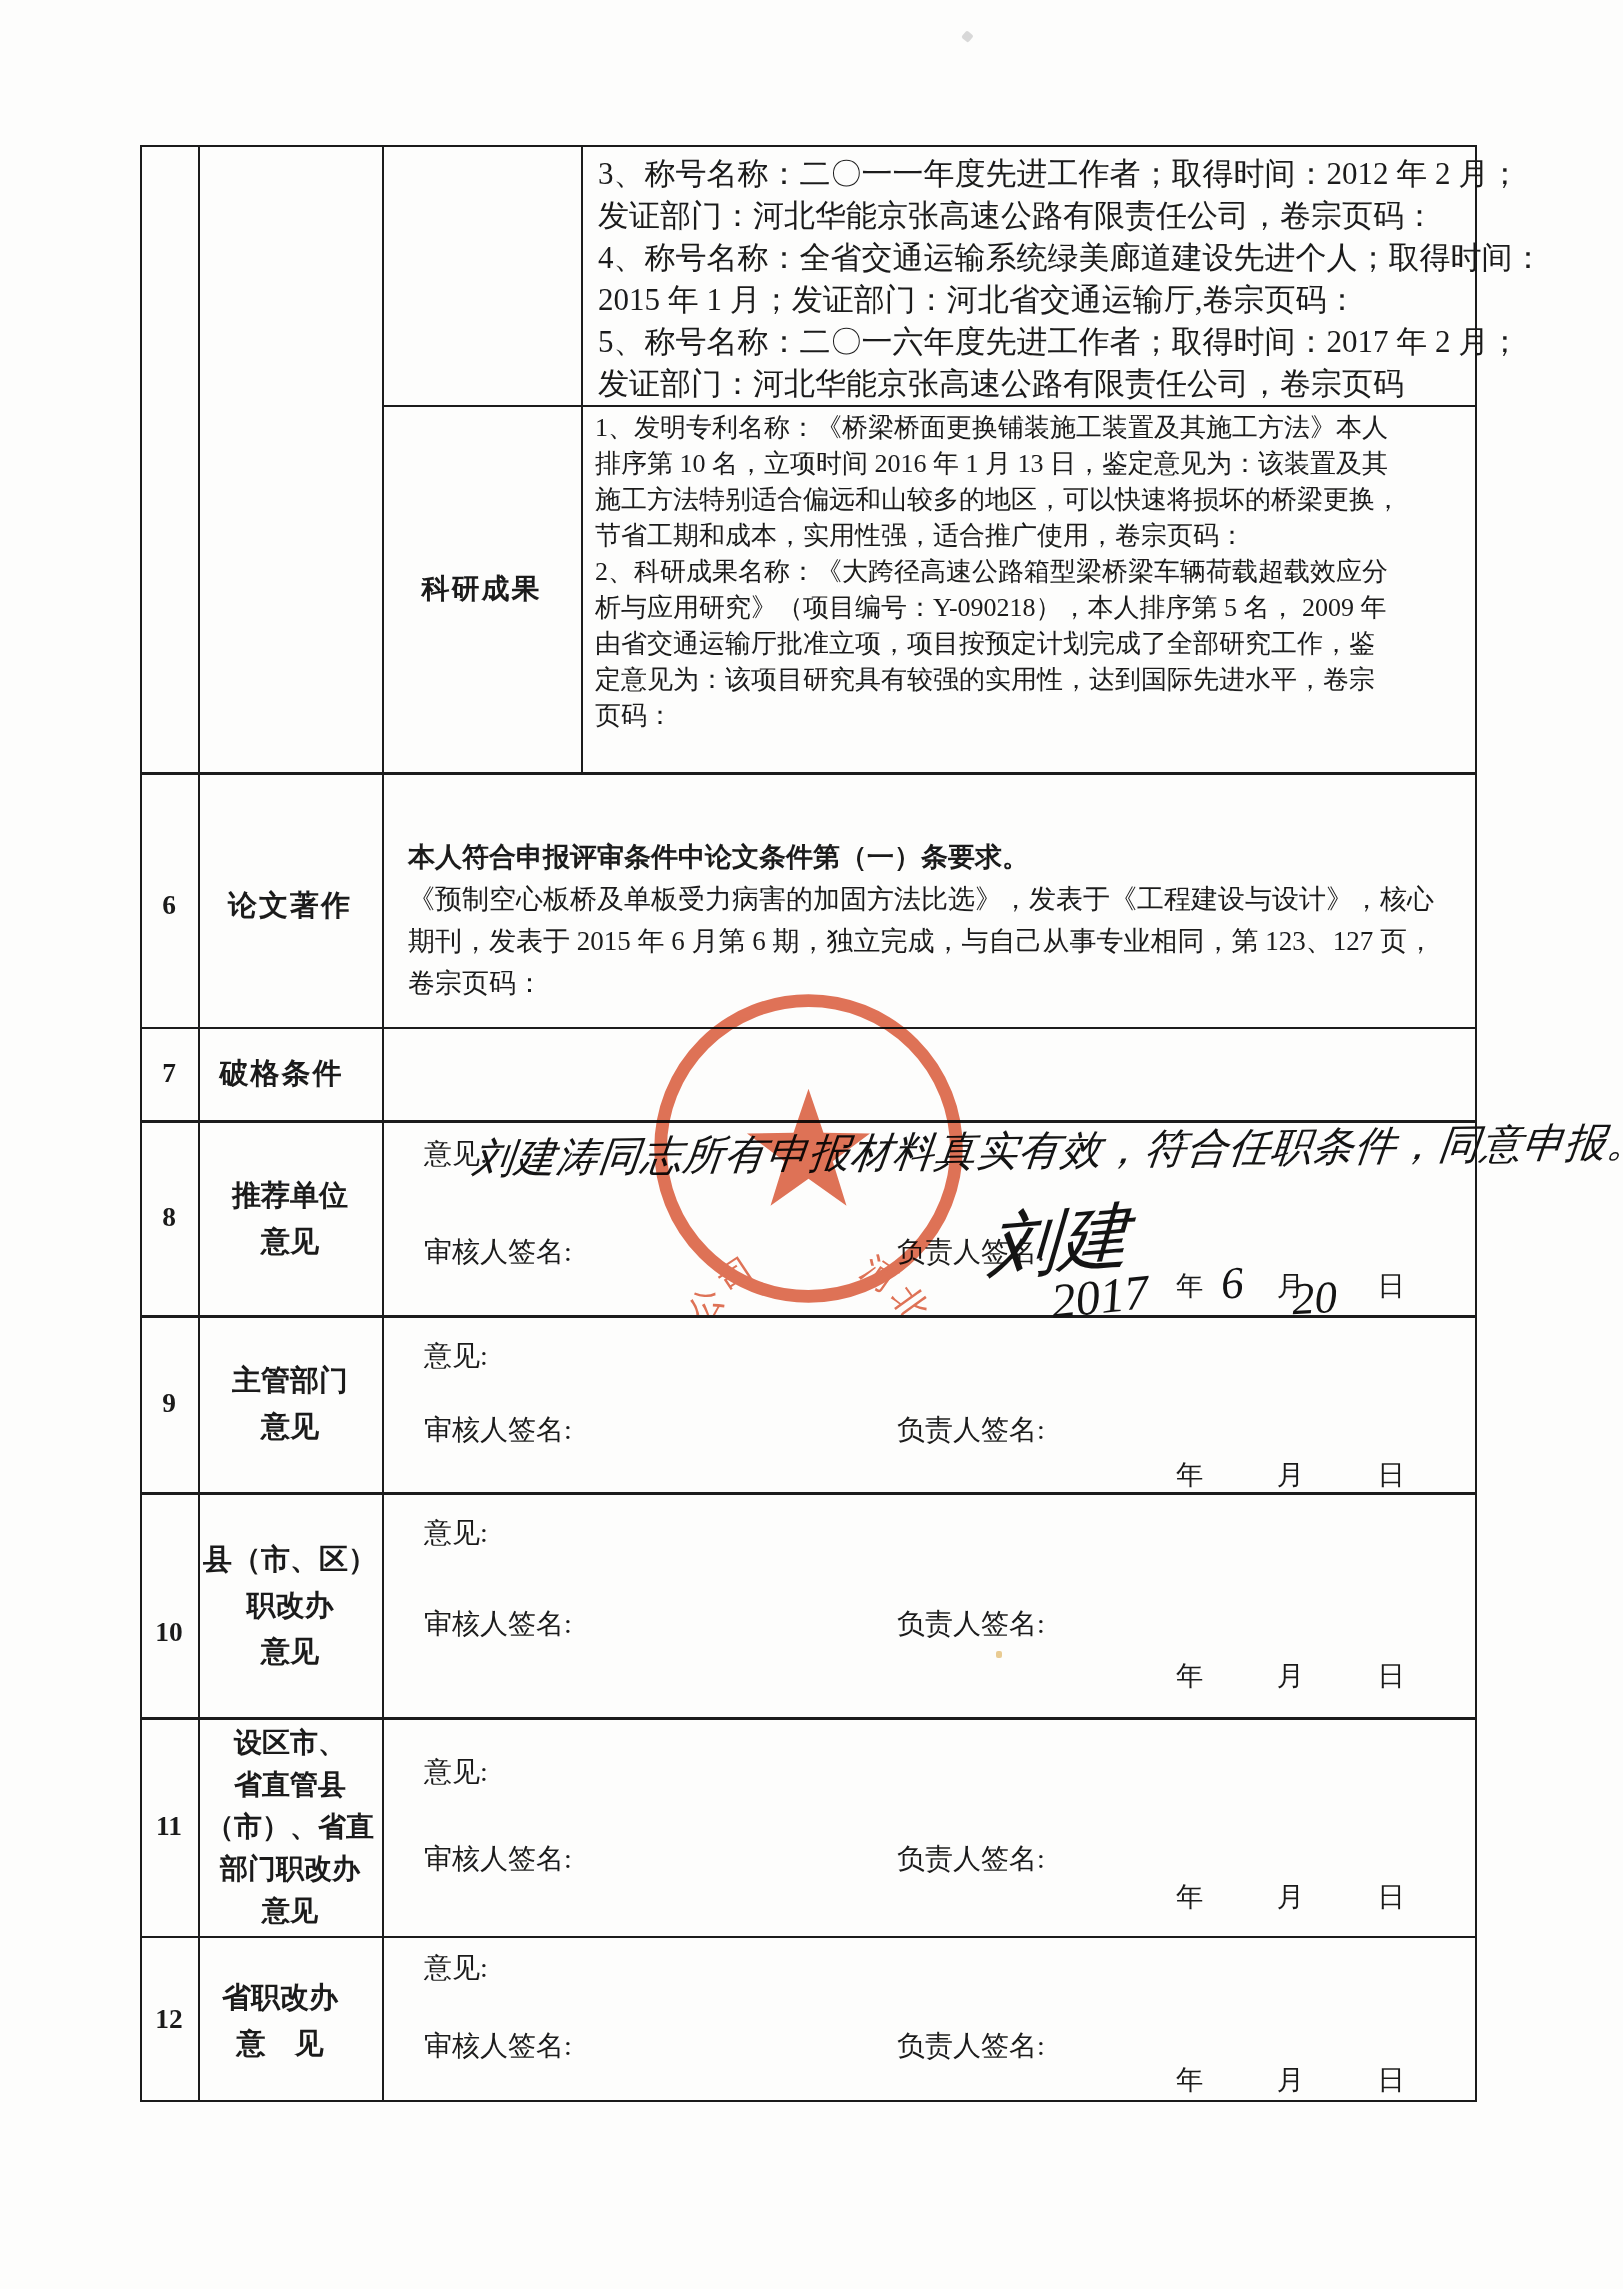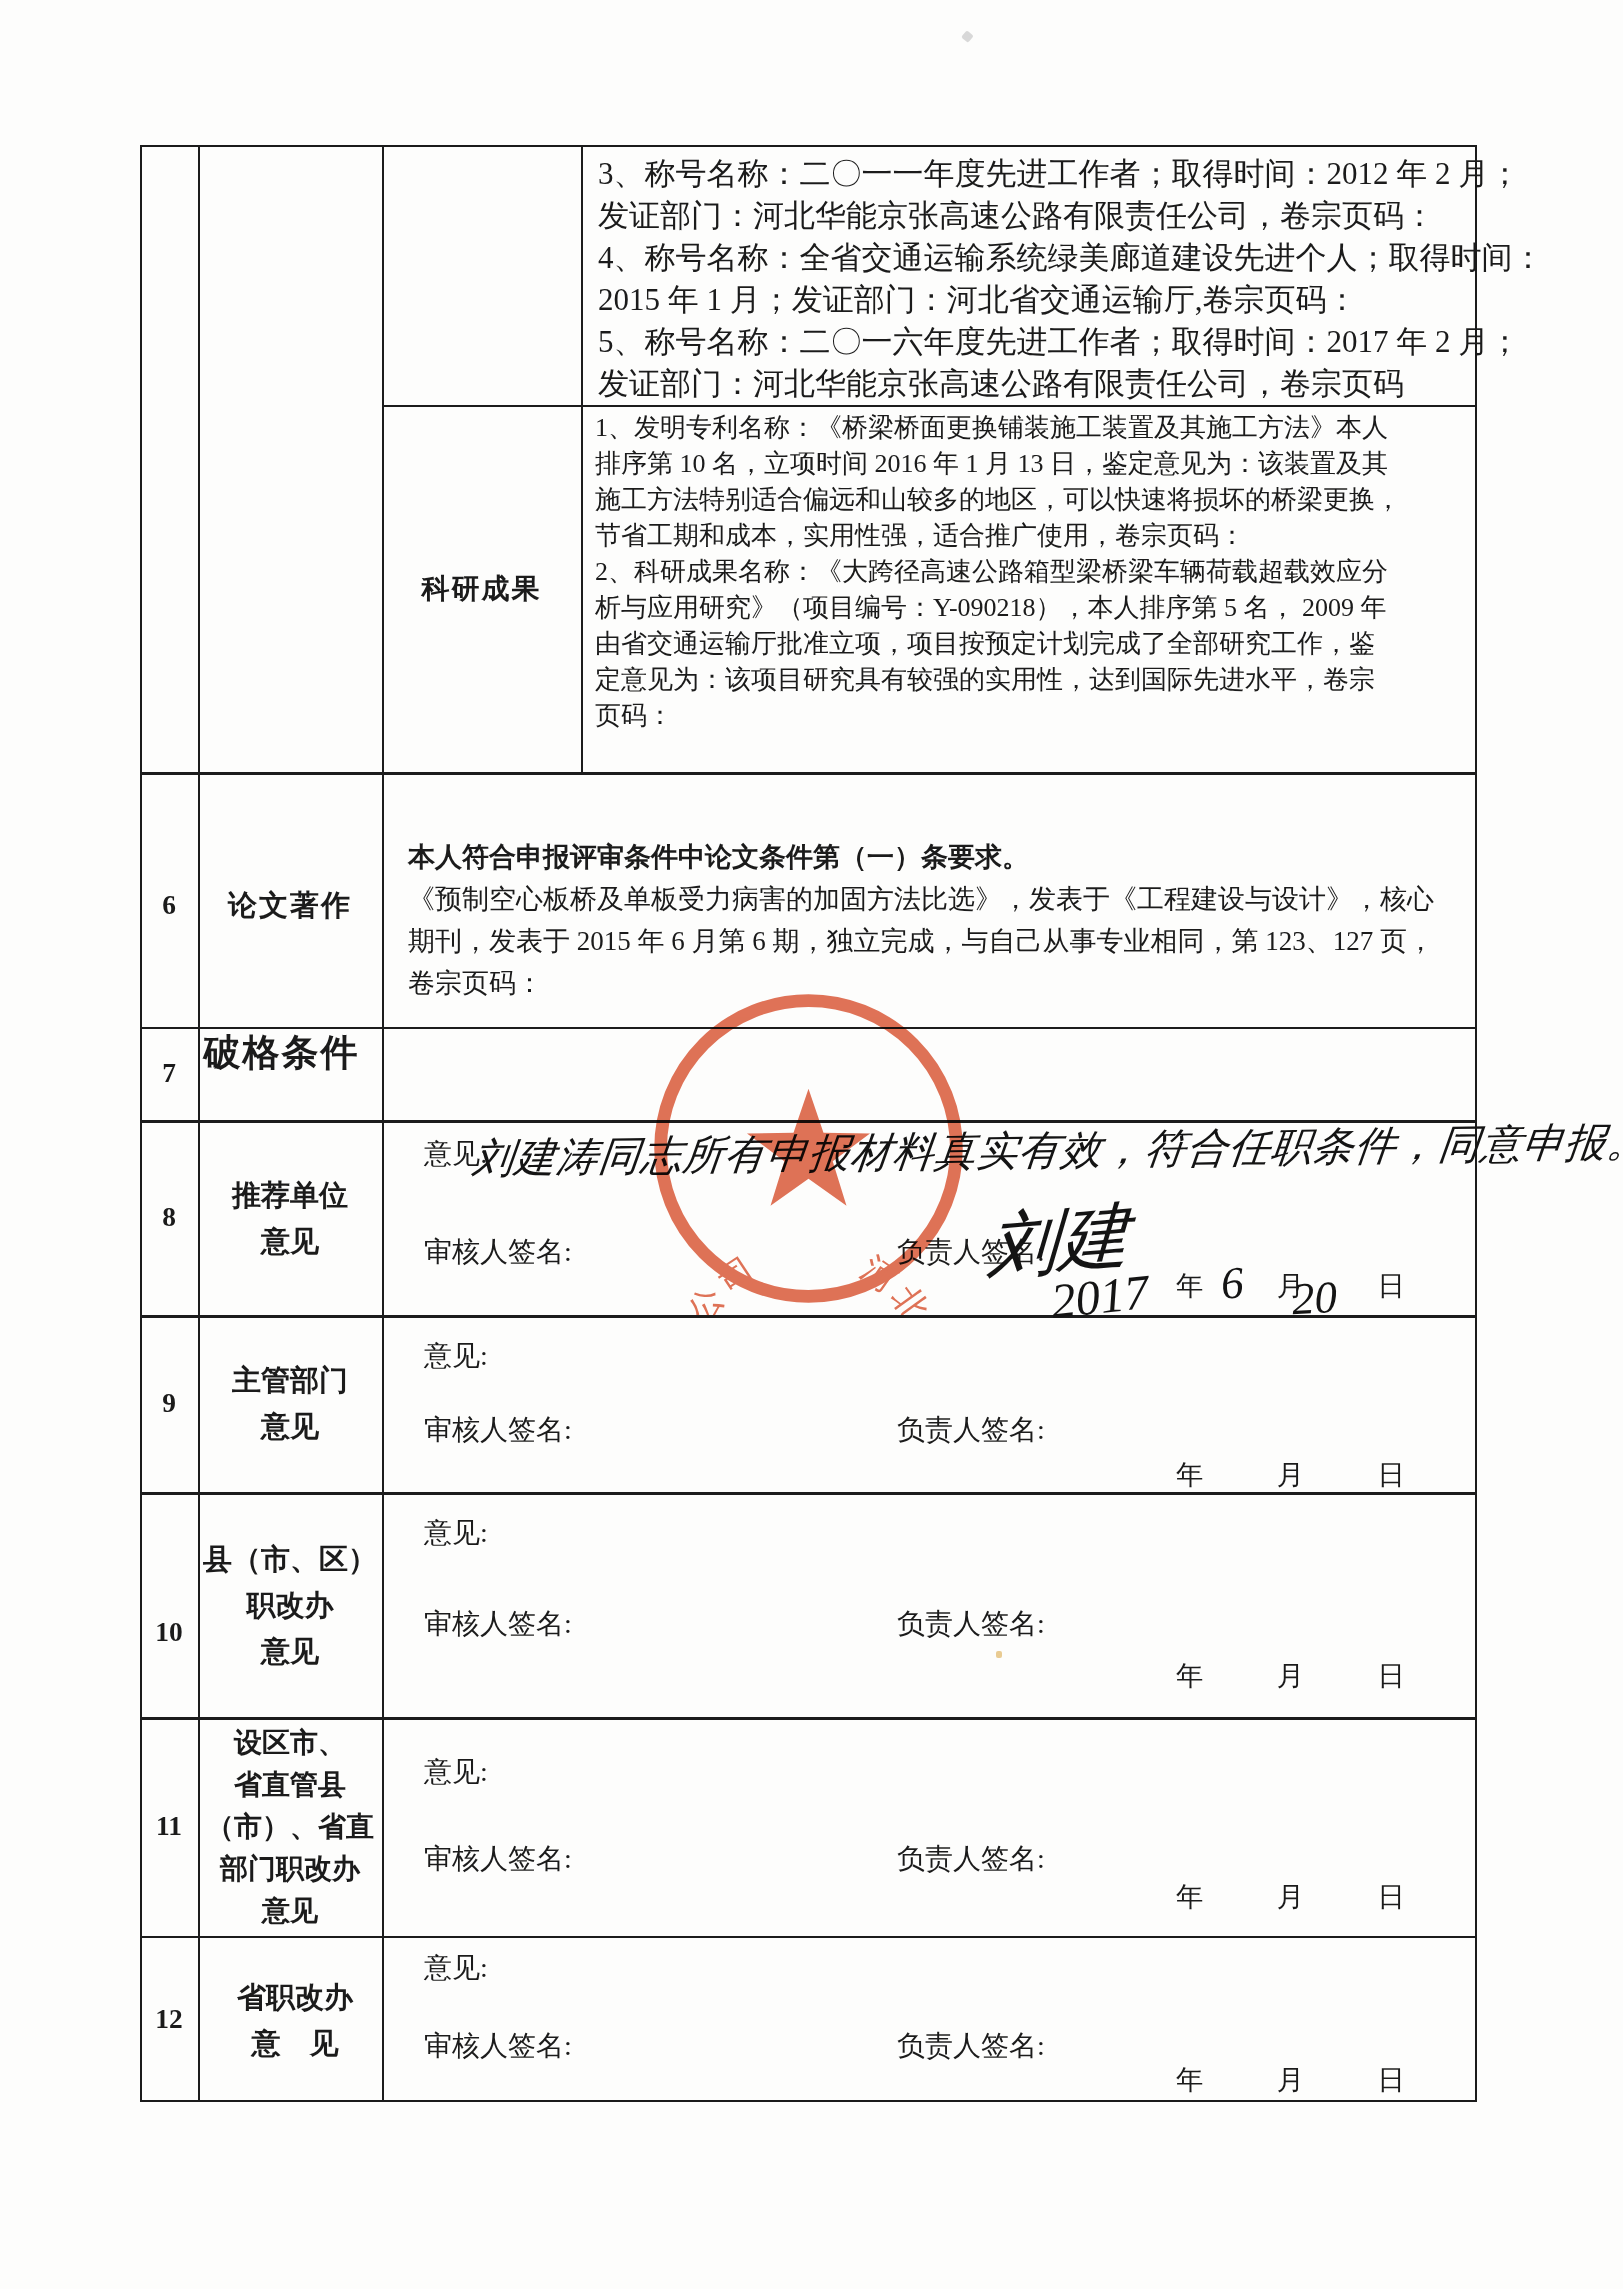--- a/index.html
+++ b/index.html
@@ -73,21 +73,21 @@
   <div class="block" style="left:408px;top:836px;font-size:27px;line-height:42px;">
     <div class="b">本人符合申报评审条件中论文条件第（一）条要求。</div>
     <div>《预制空心板桥及单板受力病害的加固方法比选》，发表于《工程建设与设计》，核心</div>
     <div>期刊，发表于 2015 年 6 月第 6 期，独立完成，与自己从事专业相同，第 123、127 页，</div>
     <div>卷宗页码：</div>
   </div>
 
   <div class="ccell" style="left:140px;top:1027px;width:58px;height:93px;font-size:27.4px;">
     <div>7</div>
   </div>
-  <div class="ccell" style="left:198px;top:1006px;width:167px;height:93px;font-size:37px;letter-spacing:2px;">
+  <div class="ccell" style="left:198px;top:1027px;width:167px;height:93px;font-size:29px;letter-spacing:2px;">
     <div>破格条件</div>
   </div>
 
   <div class="ccell" style="left:140px;top:1120px;width:58px;height:195px;font-size:27.4px;">
     <div>8</div>
   </div>
   <div class="ccell" style="left:198px;top:1120px;width:184px;height:195px;font-size:29px;line-height:46px;">
     <div>推荐单位</div>
     <div>意见</div>
   </div>
@@ -165,21 +165,21 @@
   <div class="lbl" style="left:897px;top:1840px;">负责人签名:</div>
   <div class="datebar" style="left:1176px;top:1879px;">
     <span>年</span>
     <span>月</span>
     <span>日</span>
   </div>
 
   <div class="ccell" style="left:140px;top:1936px;width:58px;height:167px;font-size:27.4px;">
     <div>12</div>
   </div>
-  <div class="ccell" style="left:198px;top:1936px;width:164px;height:167px;font-size:29px;line-height:46px;padding-left:15px;">
+  <div class="ccell" style="left:198px;top:1936px;width:164px;height:167px;font-size:29px;line-height:46px;">
     <div>省职改办</div>
     <div>意　见</div>
   </div>
   <div class="lbl" style="left:424px;top:1949px;">意见:</div>
   <div class="lbl" style="left:424px;top:2027px;">审核人签名:</div>
   <div class="lbl" style="left:897px;top:2027px;">负责人签名:</div>
   <div class="datebar" style="left:1176px;top:2062px;">
     <span>年</span>
     <span>月</span>
     <span>日</span>

